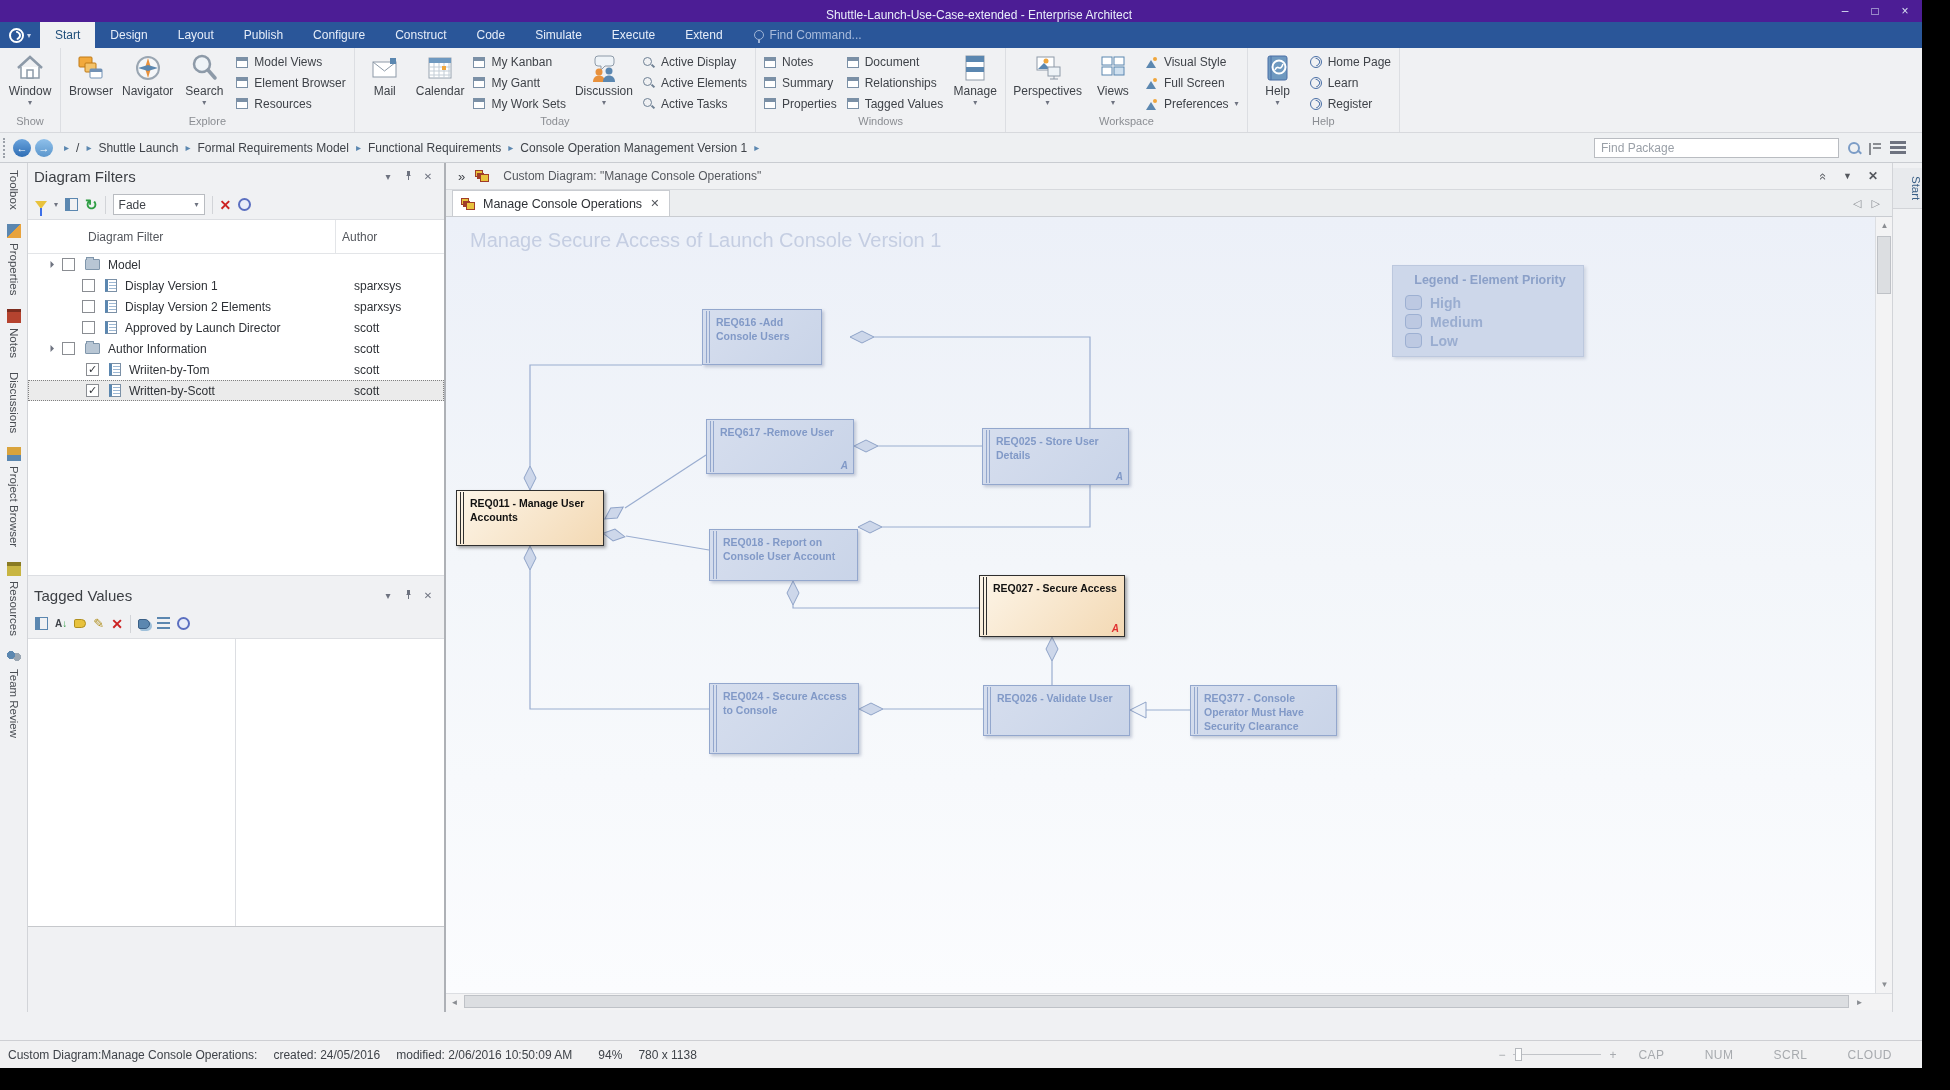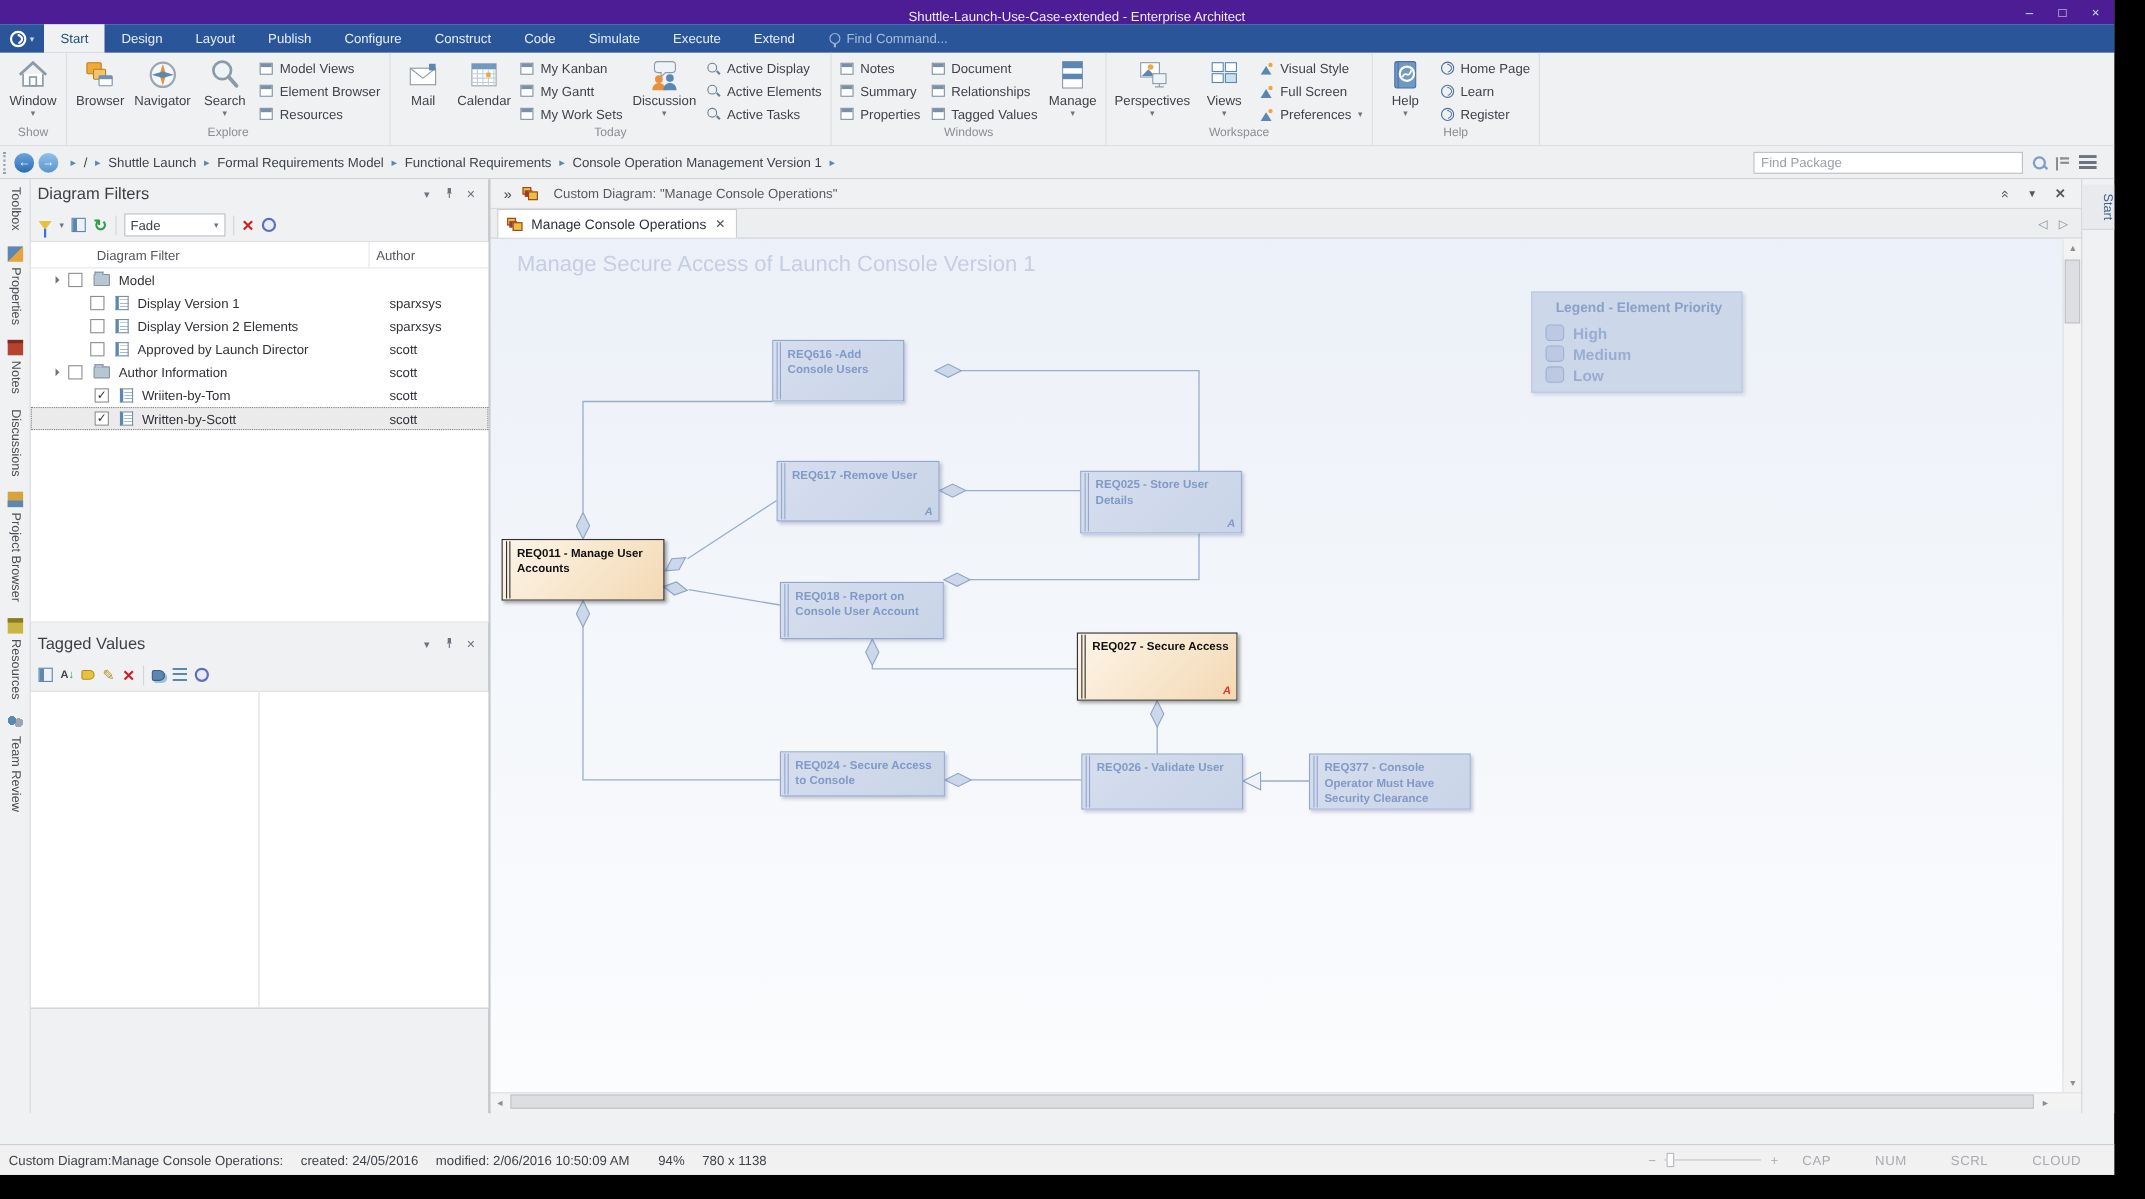--- a/index.html
+++ b/index.html
@@ -94,21 +94,21 @@
   .ico-grid4 { width:13px; height:13px; border:1px solid #5b87b0; background:linear-gradient(90deg,#5b87b0 4px,transparent 4px); }
   .ico-sort { font-size:10px; color:#3f4349; font-weight:bold; }
   .ico-sort em { color:#2f9e44; font-style:normal; }
   .ico-tagy { width:12px; height:9px; background:#e8c23d; border:1px solid #b08f1e; border-radius:2px 5px 5px 2px; }
   .ico-tagb { width:12px; height:10px; background:#5b87b0; border:1px solid #3a5f86; border-radius:2px 5px 5px 2px; box-shadow:2px 2px 0 #9fc0da; }
   .ico-pencil { color:#b08f1e; font-size:13px; }
   .combo { width:92px; height:21px; border:1px solid #b9bcc1; background:#fff; display:flex; align-items:center; font-size:12px; color:#3f4349; padding:0 5px; }
   .combo .cc { margin-left:auto; color:#6e7380; font-size:8px; }
 
   .ftable { background:#fff; border-bottom:1px solid #dcdee2; }
-  .fcolhdr { height:24px; display:flex; align-items:center; border-bottom:1px solid #e3e5e8; color:#53565c; font-size:12px; }
+  .fcolhdr { height:34px; display:flex; align-items:center; border-bottom:1px solid #e3e5e8; color:#53565c; font-size:12px; }
   .fcol1 { width:308px; padding-left:60px; border-right:1px solid #e3e5e8; height:100%; display:flex; align-items:center; }
   .fcol2 { padding-left:6px; }
   .frow { height:21px; display:flex; align-items:center; font-size:12px; color:#2e3136; position:relative; }
   .frow.sel { background:#ebebeb; outline:1px dotted #808080; outline-offset:-1px; }
   .frow .lblzone { width:308px; display:flex; align-items:center; height:100%;margin-left:12px; }
   .frow .author { padding-left:6px; color:#2e3136; }
   .expander { width:0; height:0; border-left:5px solid transparent; border-top:5px solid #6e7380; transform:rotate(45deg); margin-left:8px; }
   .cb { width:13px; height:13px; border:1px solid #8a8d92; background:#fff; display:flex; align-items:center; justify-content:center; font-size:11px; color:#2e3136; flex:0 0 auto; }
   .fold { width:15px; height:11px; background:#b8c6d4; border:1px solid #8096ab; border-radius:1px; position:relative; flex:0 0 auto; }
   .fold::before { content:''; position:absolute; left:0; top:-3px; width:6px; height:2px; background:#b8c6d4; border:1px solid #8096ab; border-bottom:none; }
@@ -759,21 +759,21 @@
       <div class="dbox" style="left:263px;top:312px;width:149px;height:52px">
         <span class="dedge"></span>
         <span class="dlabel">REQ018 - Report on Console User Account</span>
         <span class="dmarker"></span>
       </div>
       <div class="dbox hl" style="left:533px;top:358px;width:146px;height:62px">
         <span class="dedge"></span>
         <span class="dlabel">REQ027 - Secure Access</span>
         <span class="dmarker red">A</span>
       </div>
-      <div class="dbox" style="left:263px;top:466px;width:150px;height:41px">
+      <div class="dbox" style="left:263px;top:466px;width:150px;height:71px">
         <span class="dedge"></span>
         <span class="dlabel">REQ024 - Secure Access to Console</span>
         <span class="dmarker"></span>
       </div>
       <div class="dbox" style="left:537px;top:468px;width:147px;height:51px">
         <span class="dedge"></span>
         <span class="dlabel">REQ026 - Validate User</span>
         <span class="dmarker"></span>
       </div>
       <div class="dbox" style="left:744px;top:468px;width:147px;height:51px">

